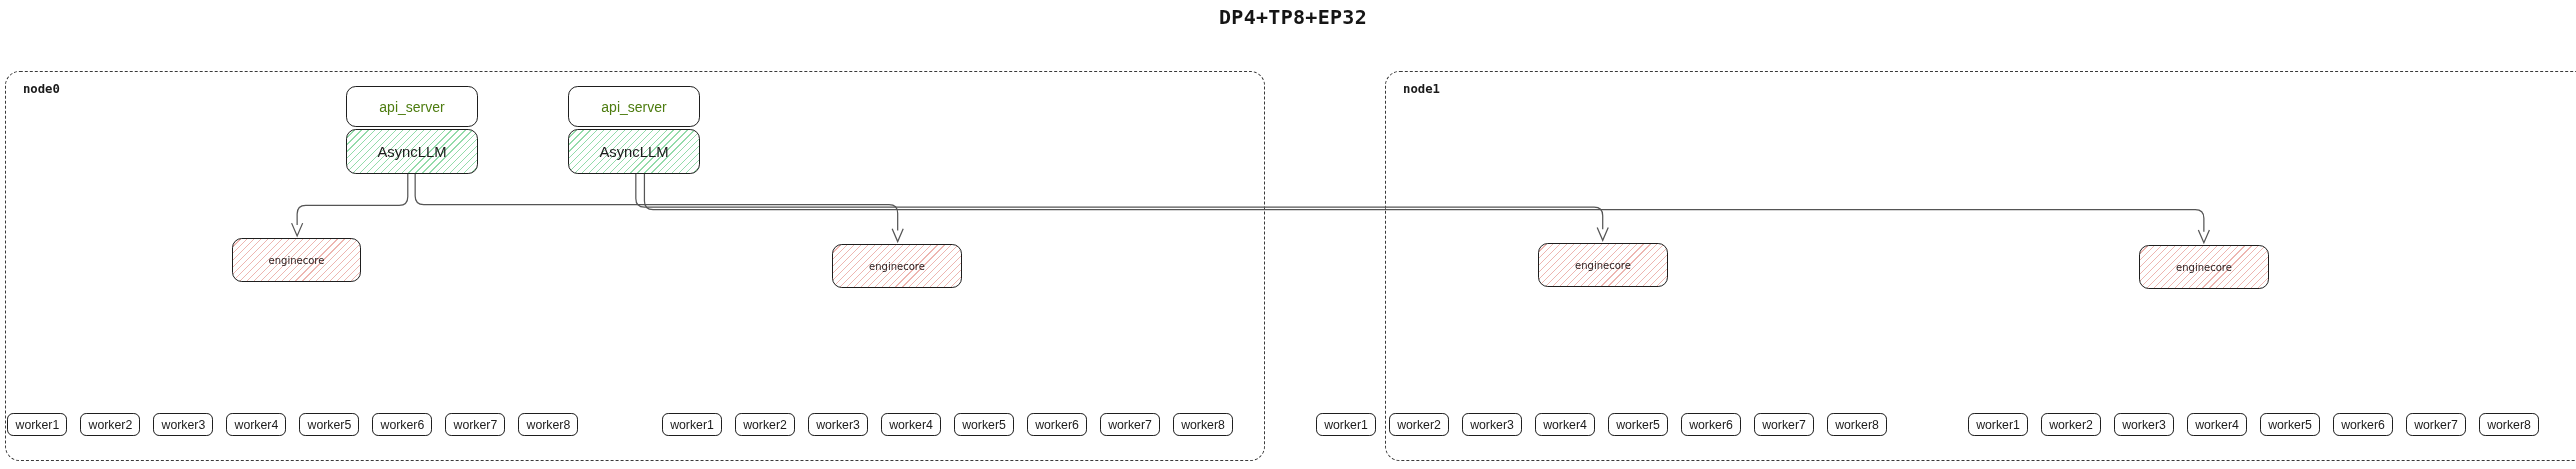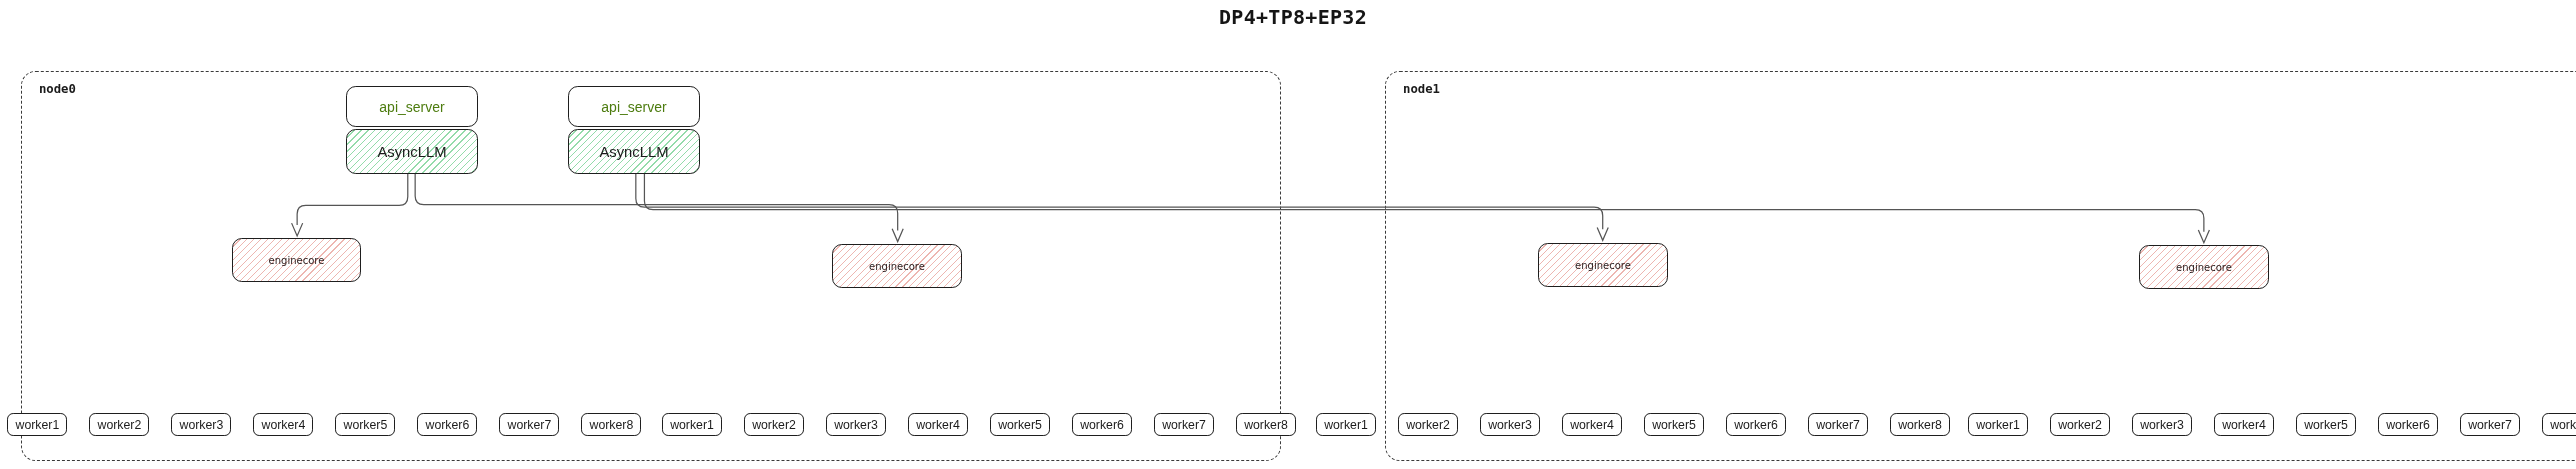--- a/index.html
+++ b/index.html
@@ -29,21 +29,21 @@
     background: transparent;
   }
   .node-label {
     position: absolute;
     left: 17px; top: 9.8px;
     font-family: "DejaVu Sans Mono", monospace;
     font-size: 12.3px;
     font-weight: 600;
     color: #1a1a1a;
   }
-  #node0 { left: 4.9px;    top: 71px; width: 1258px; height: 388px; margin-left: 16px; }
+  #node0 { left: 4.9px;    top: 71px; width: 1258px; height: 388px; }
   #node1 { left: 1385px; top: 71px; width: 1252px; height: 388px; }
 
   .connectors { position: absolute; left: 0; top: 0; width: 2576px; height: 469px; }
 
   .box {
     position: absolute;
     box-sizing: border-box;
     border: 1.5px solid #1e1e1e;
     border-radius: 9.8px;
     background: #ffffff;
@@ -72,21 +72,21 @@
 
   #ec1 { left: 232px;  top: 238px; width: 129px; height: 44px; }
   #ec2 { left: 832px; top: 244px; width: 130px; height: 44px; }
   #ec3 { left: 1538px; top: 243px; width: 130px; height: 44px; }
   #ec4 { left: 2139px; top: 245px; width: 130px; height: 44px; }
 
   .wgroup {
     position: absolute;
     top: 413px;
     display: flex;
-    gap: 22px;
+    gap: 13px;
   }
   #wg1 { left: 7.4px; }
   #wg2 { left: 662px; }
   #wg3 { left: 1316px; }
   #wg4 { left: 1968px; }
   .wk {
     box-sizing: border-box;
     width: 60px; height: 23.4px;
     border: 1.5px solid #1e1e1e;
     border-radius: 6.2px;

